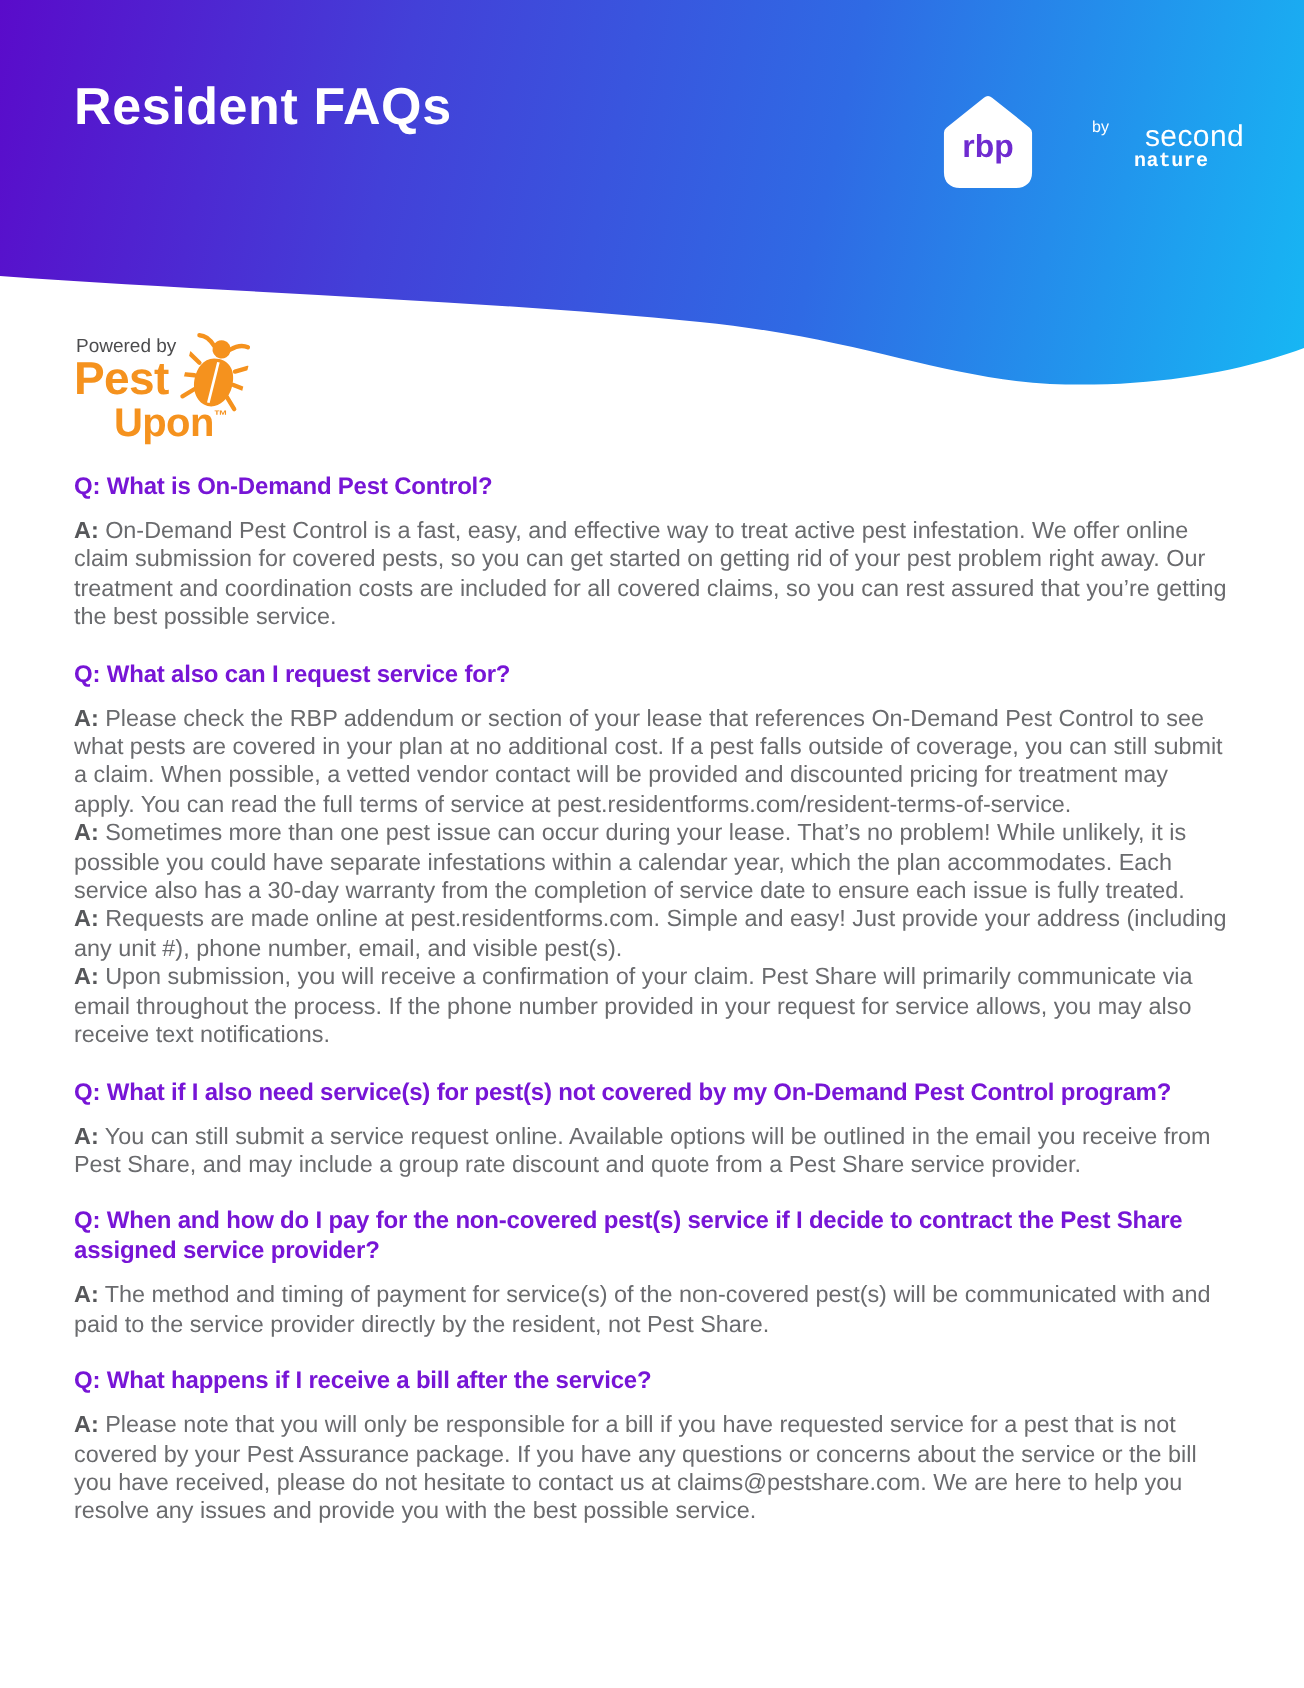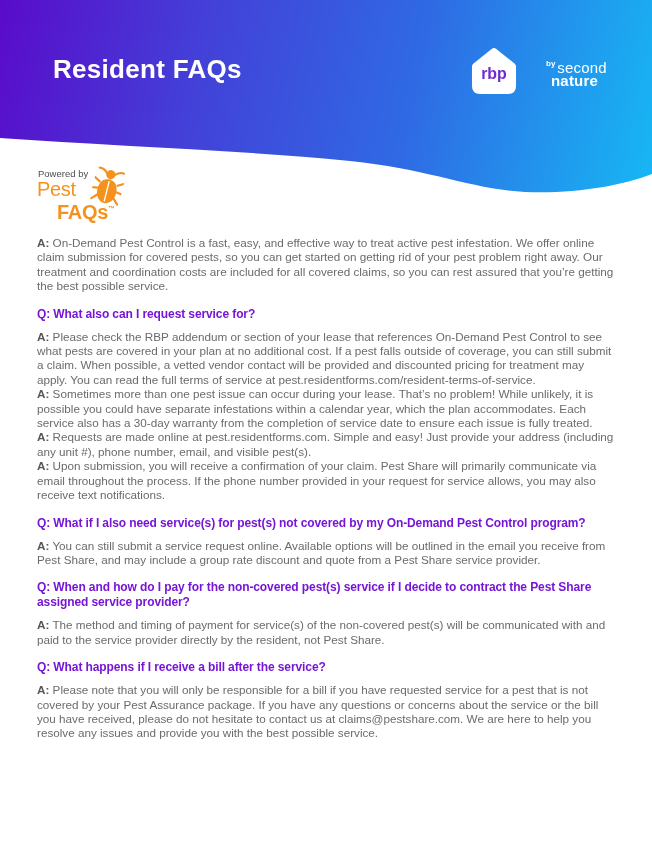--- a/index.html
+++ b/index.html
@@ -9,32 +9,32 @@
     -webkit-font-smoothing:antialiased;
   }
   
   .header{
     position:relative;width:652px;height:220px;
     background:linear-gradient(102deg,#5a0bca 0%,#4340d8 30%,#2f6ae4 62%,#16b9f4 100%);
   }
   .wave{position:absolute;left:0;top:0;width:652px;height:220px;display:block;}
   .titles{position:absolute;left:37px;top:36px;color:#ffffff;}
   .title-line1{font-size:26px;font-weight:400;letter-spacing:0.3px;line-height:35px;margin:0;}
-  .title-line2{font-size:26px;font-weight:700;letter-spacing:0.3px;line-height:35px;margin:16px;}
+  .title-line2{font-size:26px;font-weight:700;letter-spacing:0.3px;line-height:35px;margin:0;}
   
   .brand{position:absolute;left:464px;top:42px;display:flex;align-items:center;gap:14px;}
   .rbp-svg{width:60px;height:60px;display:block;}
   .sn-text{margin-left:8px;color:#ffffff;line-height:15px;}
-  .sn-by{font-size:8px;font-weight:700;vertical-align:7px;margin-right:2px;}
+  .sn-by{font-size:8px;font-weight:400;vertical-align:7px;margin-right:18px;}
   .sn-word1{font-size:15px;font-weight:400;letter-spacing:0.2px;}
-  .sn-word2{display:block;font-size:15px;font-weight:700;letter-spacing:0.2px;margin-left:5px;margin-top:-2px;}
+  .sn-word2{display:block;font-size:10px;font-weight:700;letter-spacing:0.2px;margin-left:21px;margin-top:-2px;font-family:Liberation Mono, monospace;}
   
   .ps-logo{position:absolute;left:37px;top:168px;width:120px;height:60px;}
   .ps-powered{display:block;font-size:9.5px;color:#4c4c4e;font-weight:400;margin:0 0 1px 1px;}
-  .ps-pest{display:block;font-size:20px;font-weight:400;color:#f5921e;line-height:19px;letter-spacing:-0.3px;}
+  .ps-pest{display:block;font-size:23px;font-weight:700;color:#f5921e;line-height:19px;letter-spacing:-0.3px;}
   .ps-share{display:block;font-size:20px;font-weight:800;color:#f5921e;line-height:19px;margin-left:20px;letter-spacing:-0.3px;}
   .ps-tm{font-size:7px;vertical-align:8px;font-weight:700;}
   .ps-bug{position:absolute;left:56px;top:-2px;width:30px;height:40px;transform:rotate(14deg);}
   
   .faq{padding:16px 37px 0 37px;}
   .qa{margin:0;}
   .question{
     color:#7715d6;font-size:12px;font-weight:700;letter-spacing:-0.1px;
     line-height:15px;margin:13px 0 8px 0;
   }
@@ -65,21 +65,21 @@
     </svg>
     <div class="sn-text">
       <span class="sn-by">by</span><span class="sn-word1">second</span>
       <span class="sn-word2">nature</span>
     </div>
   </div>
 
   <div class="ps-logo">
     <span class="ps-powered">Powered by</span>
     <span class="ps-pest">Pest</span>
-    <span class="ps-share"><span>FAQs</span><span class="ps-tm">™</span></span>
+    <span class="ps-share"><span>Upon</span><span class="ps-tm">™</span></span>
     <svg class="ps-bug" viewBox="0 0 36 46" aria-hidden="true">
       <g stroke="#f5921e" stroke-width="2.6" stroke-linecap="round" fill="none">
         <path d="M13 8 Q8 3 3 4"></path>
         <path d="M23 8 Q28 3 33 4"></path>
         <path d="M7 20 L0 16"></path>
         <path d="M29 20 L36 16"></path>
         <path d="M6 28 L-1 29"></path>
         <path d="M30 28 L37 29"></path>
         <path d="M8 36 L2 42"></path>
         <path d="M28 36 L34 42"></path>
@@ -87,20 +87,21 @@
       <circle cx="18" cy="9" r="5.5" fill="#f5921e"></circle>
       <path d="M18 15 C 9 15 6.5 23 6.5 29 C 6.5 38 12 44 18 44 C 24 44 29.5 38 29.5 29 C 29.5 23 27 15 18 15 Z" fill="#f5921e"></path>
       <line x1="18" y1="17" x2="18" y2="42" stroke="#ffffff" stroke-width="1.6"></line>
     </svg>
   </div>
 </div>
 
 <main class="faq">
 
   <section class="qa">
+    <h3 class="question">Q: What is On-Demand Pest Control?</h3>
     <p class="answer"><b>A:</b> <span>On-Demand Pest Control is a fast, easy, and effective way to treat active pest infestation. We offer online claim submission for covered pests, so you can get started on getting rid of your pest problem right away. Our treatment and coordination costs are included for all covered claims, so you can rest assured that you’re getting the best possible service.</span></p>
   </section>
 
   <section class="qa">
     <h3 class="question">Q: What also can I request service for?</h3>
     <p class="answer"><b>A:</b> <span>Please check the RBP addendum or section of your lease that references On-Demand Pest Control to see what pests are covered in your plan at no additional cost. If a pest falls outside of coverage, you can still submit a claim. When possible, a vetted vendor contact will be provided and discounted pricing for treatment may apply. You can read the full terms of service at pest.residentforms.com/resident-terms-of-service.</span></p>
   </section>
 
   <section class="qa">
     <p class="answer"><b>A:</b> <span>Sometimes more than one pest issue can occur during your lease. That’s no problem! While unlikely, it is possible you could have separate infestations within a calendar year, which the plan accommodates. Each service also has a 30-day warranty from the completion of service date to ensure each issue is fully treated.</span></p>

